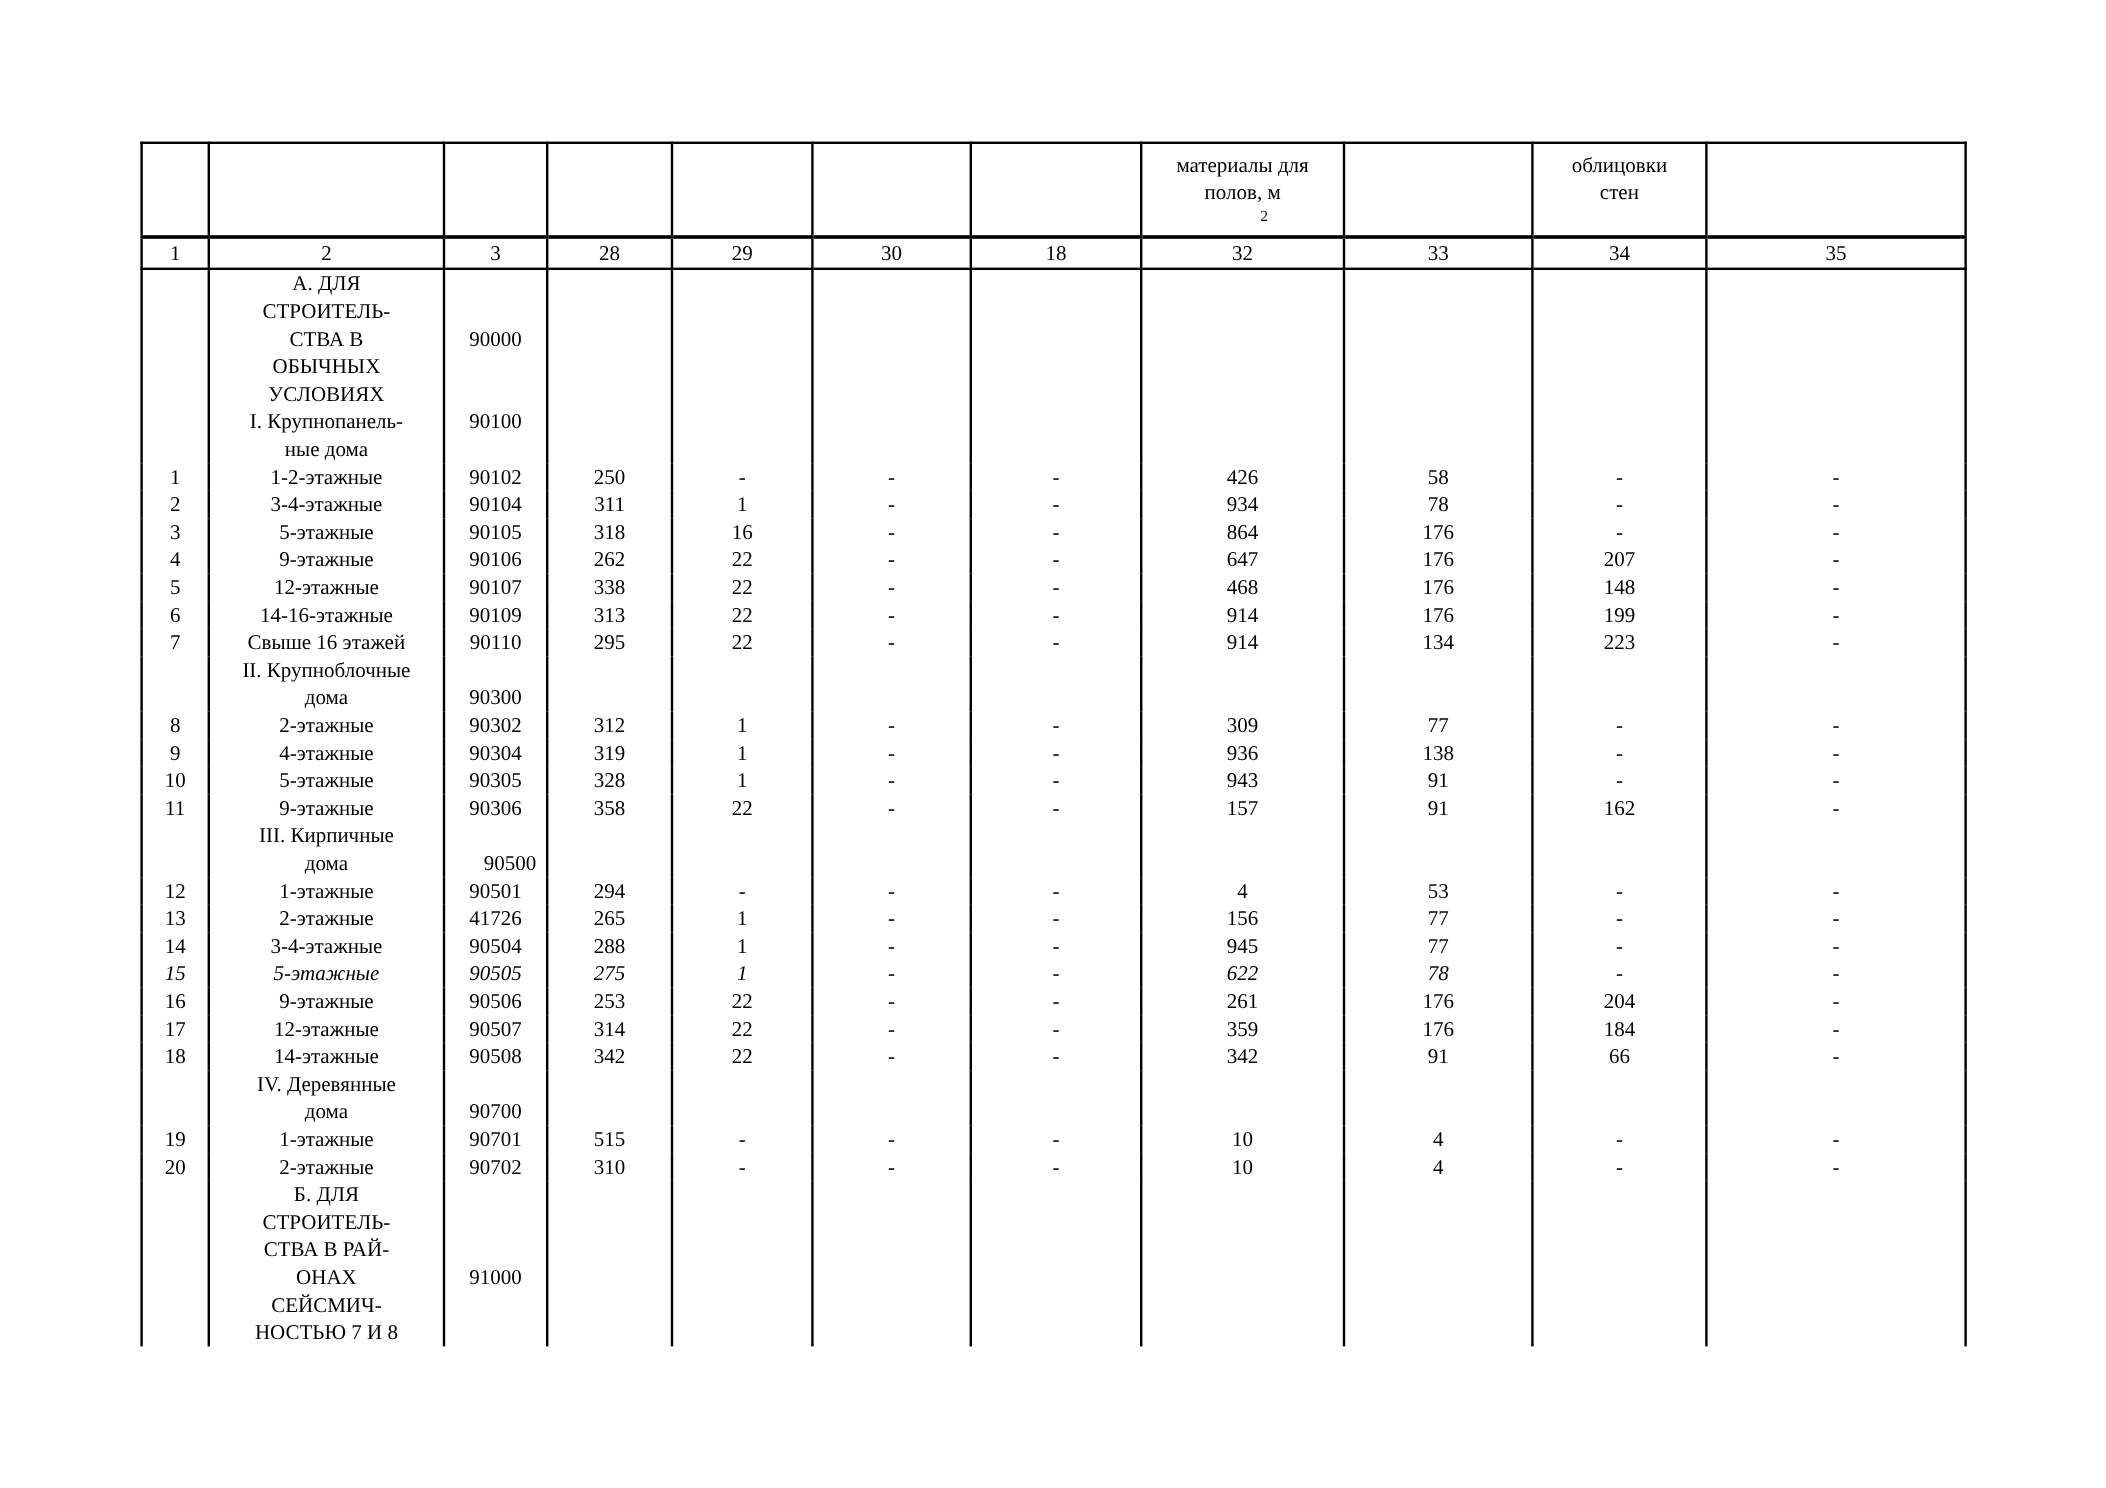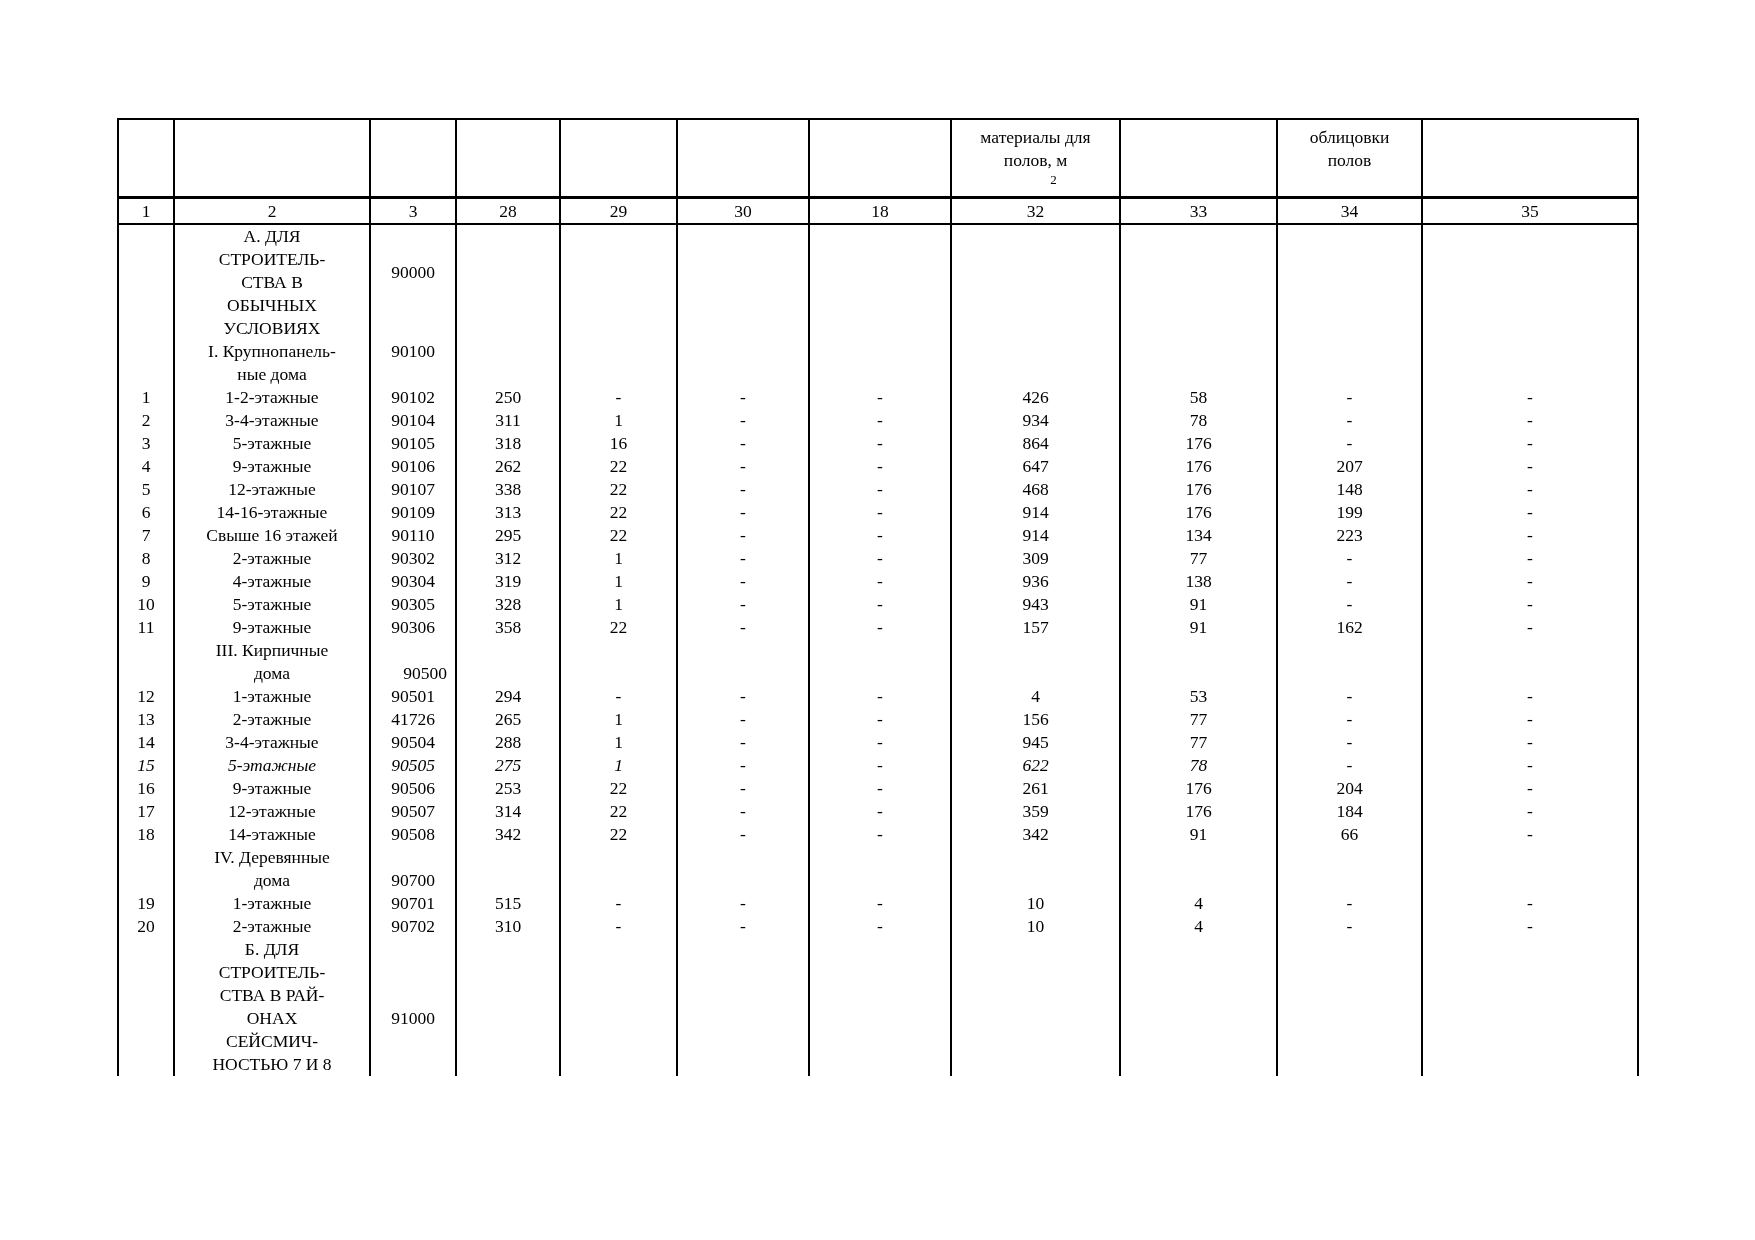--- a/index.html
+++ b/index.html
@@ -94,21 +94,21 @@
         <th></th>
         <th></th>
         <th>
           <div>материалы для</div>
           <div>полов, м</div>
           <div class="sub2">2</div>
         </th>
         <th></th>
         <th>
           <div>облицовки</div>
-          <div>полов</div>
+          <div>стен</div>
         </th>
         <th></th>
       </tr>
       <tr class="numbers-row">
           <th>1</th>
           <th>2</th>
           <th>3</th>
           <th>28</th>
           <th>29</th>
           <th>30</th>
@@ -120,21 +120,21 @@
         </tr>
     </thead>
     <tbody>
         <tr style="height: 115px;">
           <td></td>
           <td class="section-title">А. ДЛЯ
 СТРОИТЕЛЬ-
 СТВА В
 ОБЫЧНЫХ
 УСЛОВИЯХ</td>
-          <td style="padding-top: 36px;">90000</td>
+          <td style="padding-top: 46px;">90000</td>
           <td></td>
           <td></td>
           <td></td>
           <td></td>
           <td></td>
           <td></td>
           <td></td>
           <td></td>
         </tr>
         <tr style="height: 46px;">
@@ -234,20 +234,34 @@
           <td class="name-cell">Свыше 16 этажей</td>
           <td>90110</td>
           <td>295</td>
           <td>22</td>
           <td>-</td>
           <td>-</td>
           <td>914</td>
           <td>134</td>
           <td>223</td>
           <td>-</td>
+        </tr>
+        <tr style="height: 46px;">
+          <td></td>
+          <td class="section-title">II. Крупноблочные
+дома</td>
+          <td style="padding-top: 23px;">90300</td>
+          <td></td>
+          <td></td>
+          <td></td>
+          <td></td>
+          <td></td>
+          <td></td>
+          <td></td>
+          <td></td>
         </tr>
         <tr style="height: 23px;">
           <td>8</td>
           <td class="name-cell">2-этажные</td>
           <td>90302</td>
           <td>312</td>
           <td>1</td>
           <td>-</td>
           <td>-</td>
           <td>309</td>

